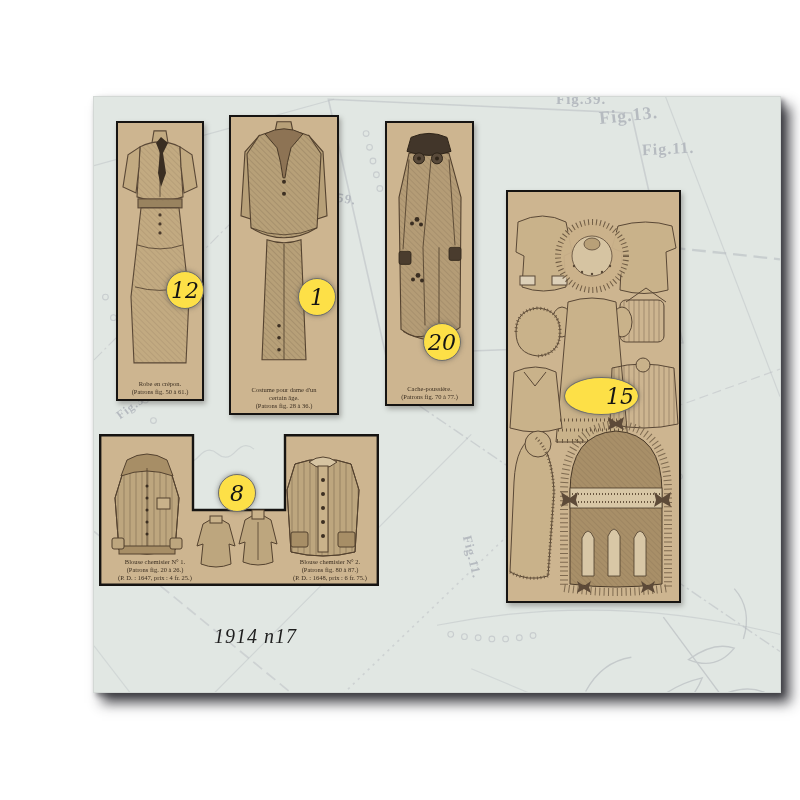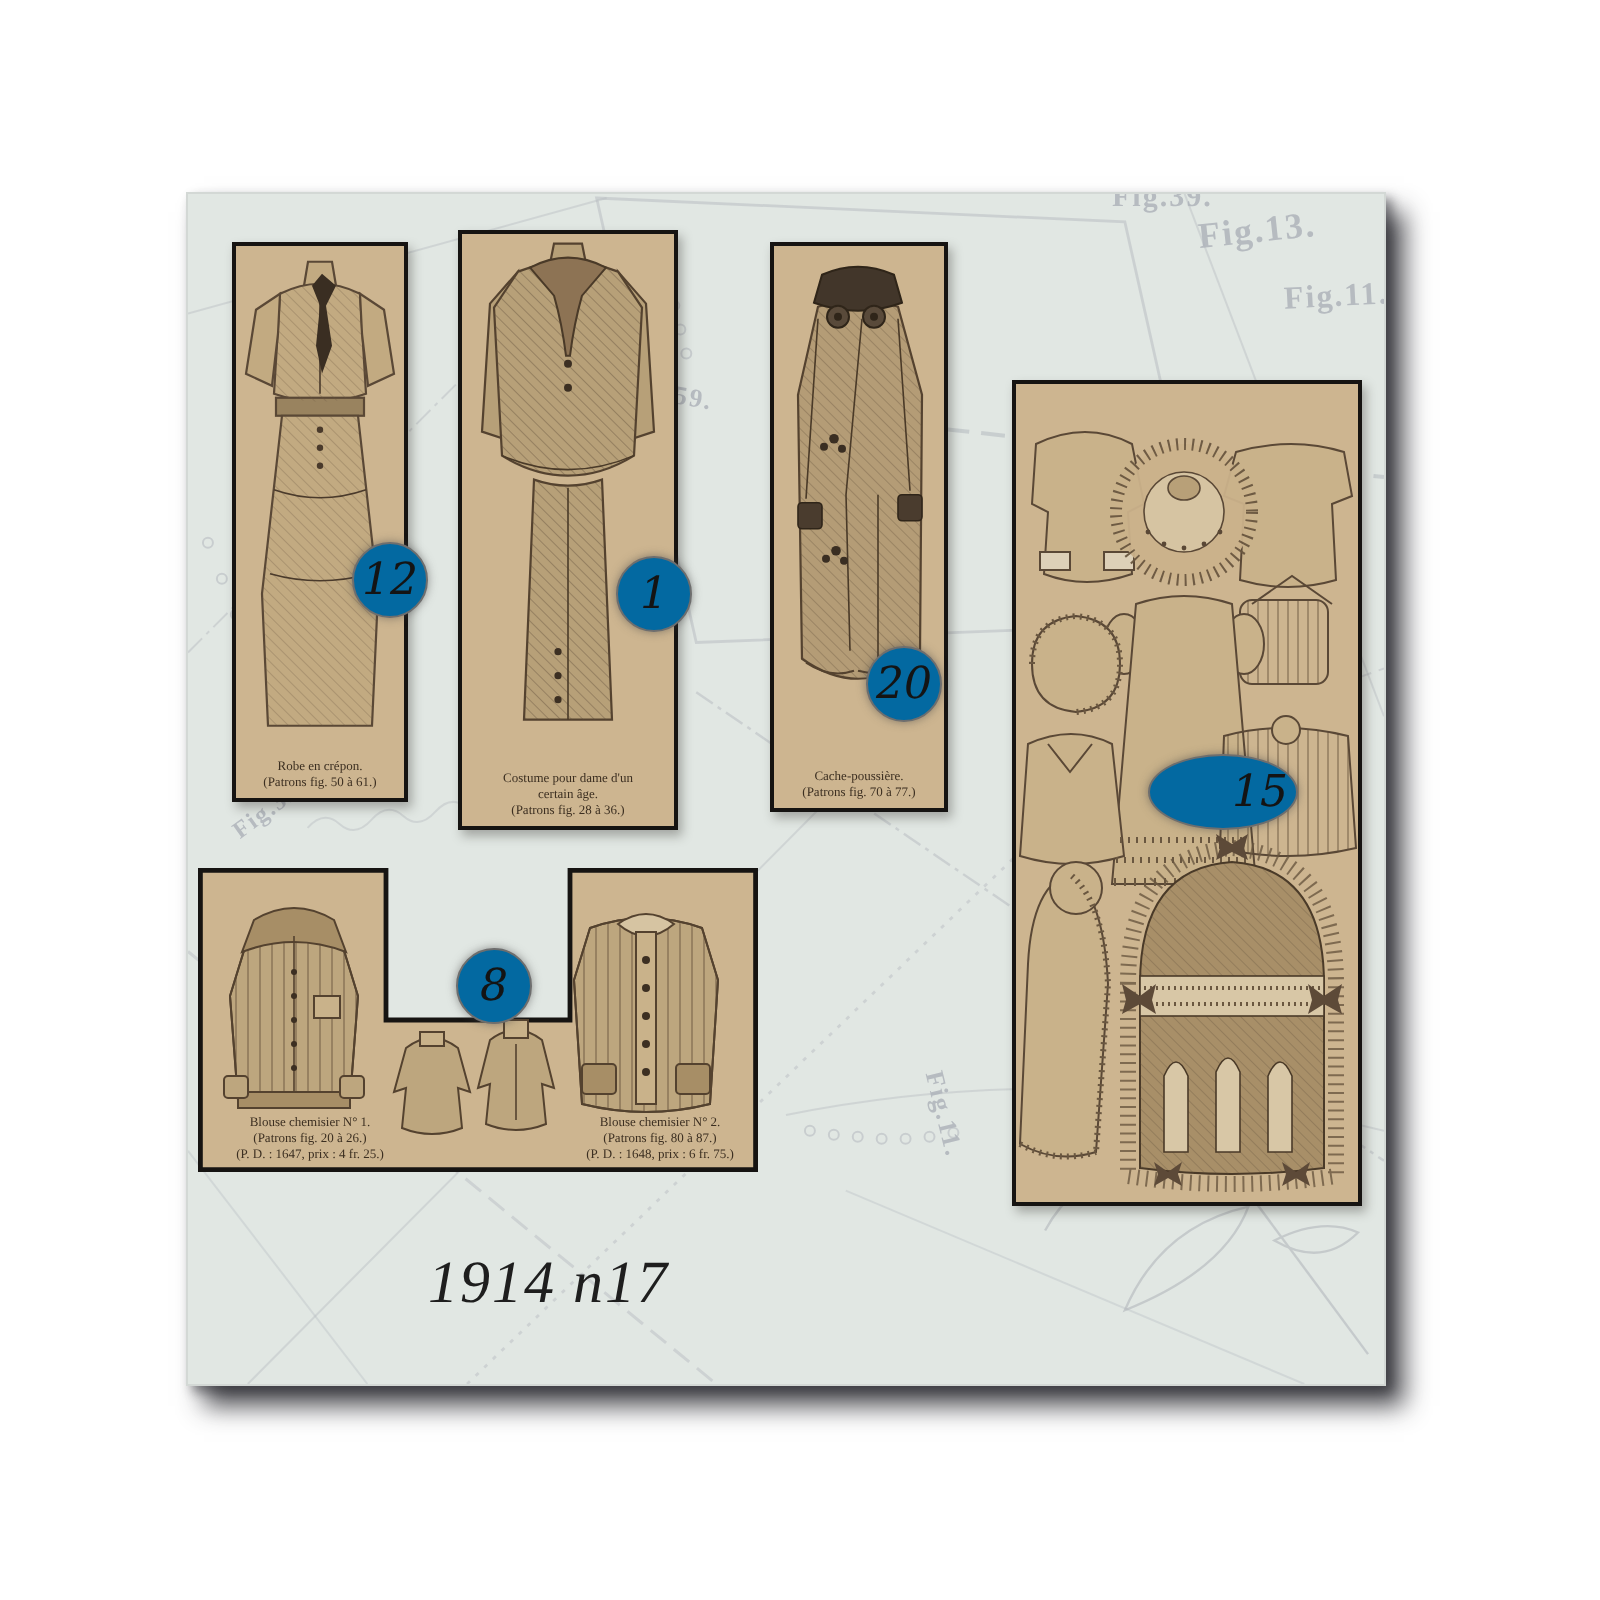--- a/index.html
+++ b/index.html
@@ -2,21 +2,21 @@
 <html><head>
 <meta charset="utf-8">
 <style>
   html,body{margin:0;padding:0;}
   body{
     width:800px;height:800px;position:relative;background:#ffffff;
     font-family:"Liberation Serif", serif;overflow:hidden;
   }
   
   .page{
-    position:absolute;left:93px;top:96px;width:600px;height:597px;
+    position:absolute;left:93px;top:96px;width:688px;height:597px;
     background:#e1e7e3;border:1px solid #d3d8d5;box-sizing:border-box;
     box-shadow:9px 10px 12px rgba(38,38,44,.82), 3px 3px 5px rgba(38,38,44,.45);
     overflow:hidden;
   }
   .bg-sheet{position:absolute;inset:0;z-index:0;}
   .fig-label{
     position:absolute;z-index:1;font-family:"Liberation Serif",serif;font-weight:bold;
     color:#afb4bb;letter-spacing:1px;opacity:.85;white-space:nowrap;
   }
   
@@ -30,29 +30,29 @@
     text-align:center;color:#3c2f21;font-size:6.5px;line-height:1.25;
     padding:1px 2px 3px 2px;font-family:"Liberation Serif",serif;
   }
   
   .panel16{position:absolute;z-index:10;}
   .panel16 > svg{position:absolute;inset:0;width:100%;height:100%;}
   .p16cap{position:absolute;text-align:center;color:#3c2f21;font-size:6.5px;line-height:1.2;}
   
   .badge{
     position:absolute;z-index:30;width:36px;height:36px;border-radius:50%;
-    background:#0369a1;border:1px solid #6e6e6e;
+    background:#fde047;border:1px solid #6e6e6e;
     box-shadow:0 0 5px rgba(70,70,70,.55);
     display:flex;align-items:center;justify-content:center;
-    font-family:"DejaVu Serif",serif;font-style:italic;font-size:22px;color:#141414;margin-left:10px;
+    font-family:"DejaVu Serif",serif;font-style:italic;font-size:22px;color:#141414;
   }
   
   .edition{
     position:absolute;z-index:5;left:120px;top:528px;
-    font-family:"Liberation Serif",serif;font-style:italic;font-size:30px;color:#1e1e1e;
+    font-family:"Liberation Serif",serif;font-style:italic;font-size:20px;color:#1e1e1e;
     letter-spacing:1px;
   }
 </style>
 </head>
 <body>
 
 <div class="page">
 
   <svg class="bg-sheet" viewBox="0 0 600 597" preserveAspectRatio="none">
     <g stroke="#b5b9bf" fill="none">

